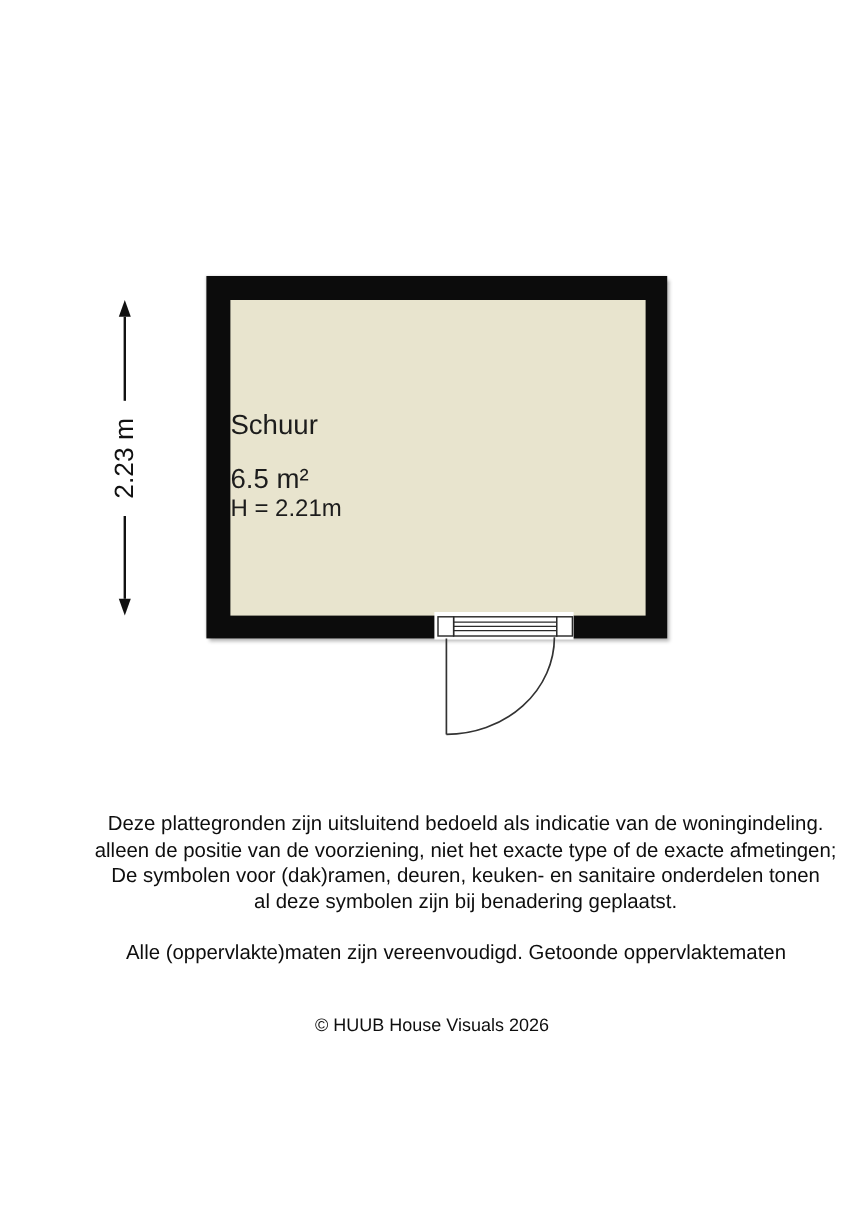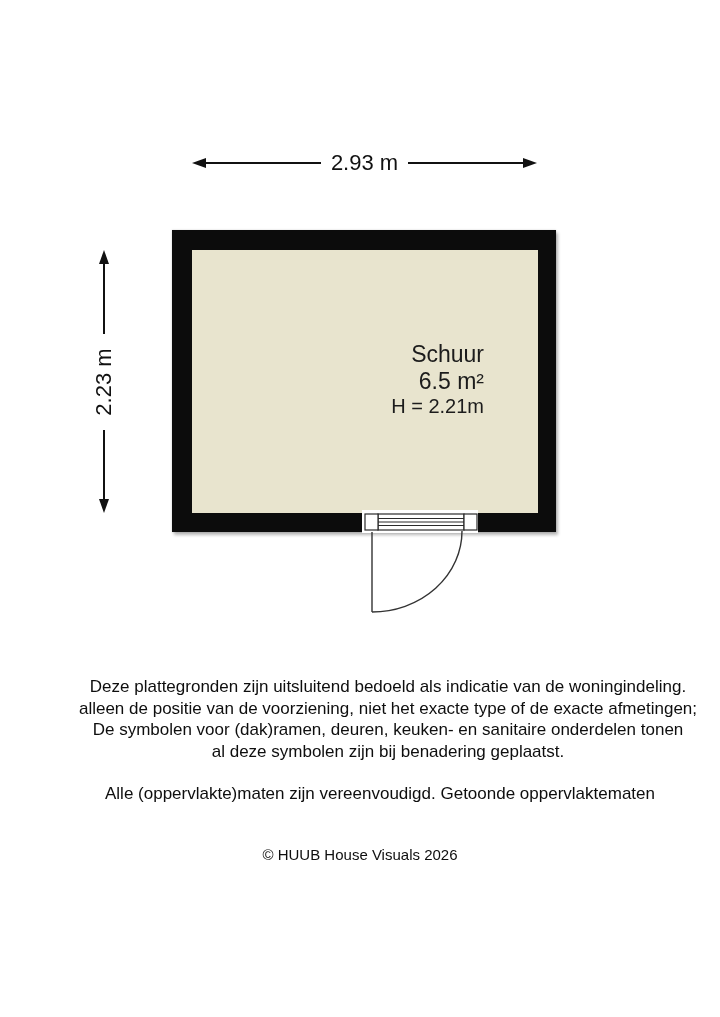--- a/index.html
+++ b/index.html
@@ -96,25 +96,25 @@
     top: 250px;
     width: 346px;
     height: 263px;
     background: var(--floor, #e8e4ce);
   }
   .room-label {
     position: absolute;
     left: 192px;
     top: 341px;
     width: 292px;
-    text-align: right;
+    text-align: left;
     color: #1c1c1c;
   }
   .room-name   { font-size: 23px; line-height: 27px; }
-  .room-area   { font-size: 23px; line-height: 26px; }
+  .room-area   { font-size: 23px; line-height: 26px; margin-top: 18px; }
   .room-height { font-size: 20px; line-height: 24px; }
 
   .door-svg {
     position: absolute;
     left: 350px;
     top: 503px;
     width: 140px;
     height: 125px;
   }
 
@@ -139,27 +139,20 @@
     font-size: 15px;
     line-height: 22px;
     color: #0e0e0e;
   }
 </style>
 </head>
 <body>
 
 <div class="page">
 
-  <div class="dim-h">
-    <div class="arr arr-left"></div>
-    <div class="dim-line-h"></div>
-    <div class="dim-label">2.93 m</div>
-    <div class="dim-line-h"></div>
-    <div class="arr arr-right"></div>
-  </div>
 
   <div class="dim-v">
     <div class="arr arr-up"></div>
     <div class="dim-line-v"></div>
     <div class="dim-label-v-wrap">
       <span>2.23 m</span>
     </div>
     <div class="dim-line-v"></div>
     <div class="arr arr-down"></div>
   </div>

